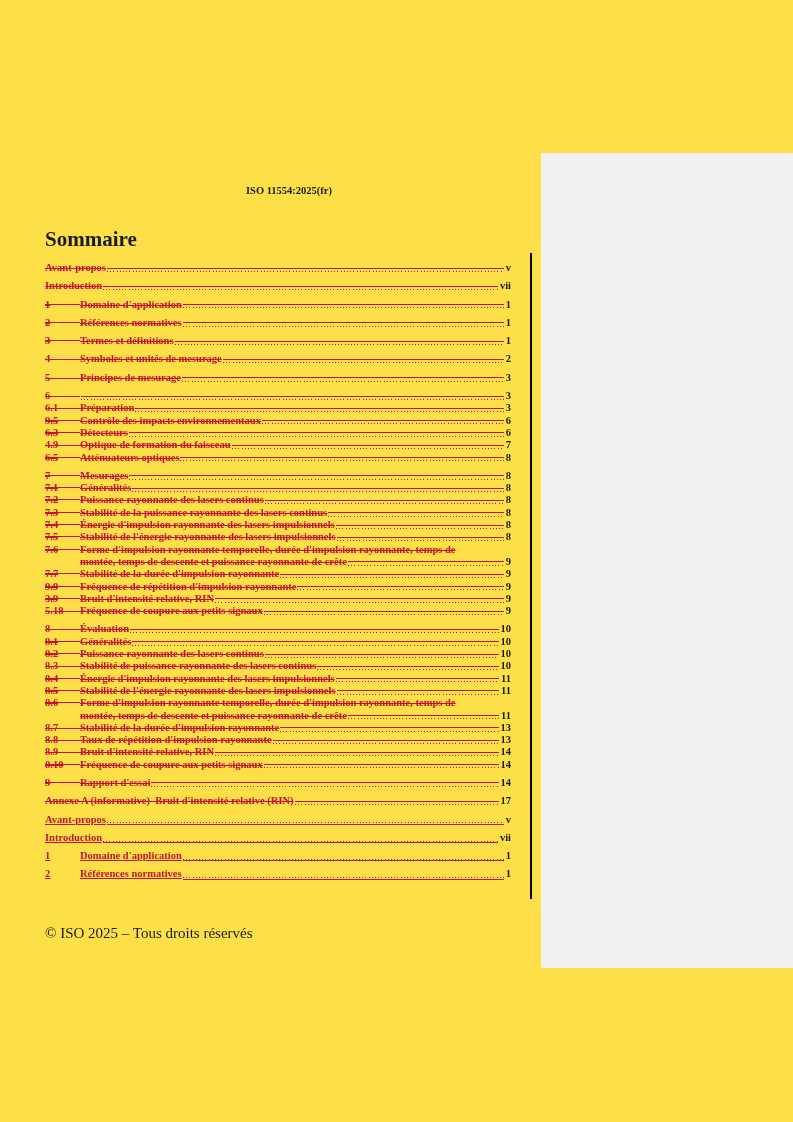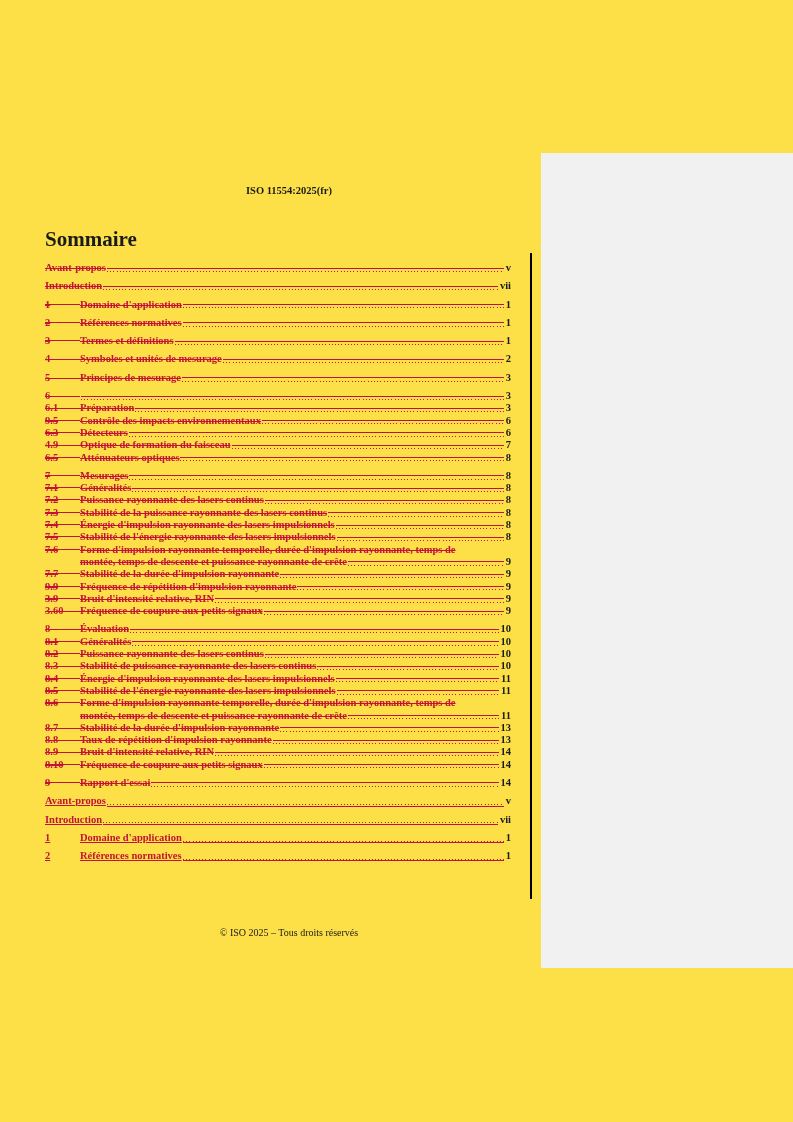--- a/index.html
+++ b/index.html
@@ -38,22 +38,22 @@
 
   
   .leader{flex:1 1 auto;min-width:6px;position:relative;align-self:stretch;margin:0 2px 0 1px;}
   .leader::before{content:"";position:absolute;left:0;right:0;bottom:2.5px;height:1px;
     background-image:repeating-linear-gradient(90deg,var(--red) 0 1px,transparent 1px 3.2px);}
   .del .leader::after{content:"";position:absolute;left:0;right:0;top:5.5px;height:1px;background:var(--red);}
   .ins .leader::after{content:"";position:absolute;left:0;right:0;bottom:1px;height:1px;background:var(--red);}
 
   .page{color:var(--ink);white-space:nowrap;}
 
-  .page-footer{position:absolute;left:45px;top:925px;width:488px;text-align:center;
-    font-size:10px;color:var(--ink);line-height:16px;}
+  .page-footer{position:absolute;left:45px;top:925px;width:488px;
+    font-size:15px;color:var(--ink);line-height:16px;}
 </style>
 </head>
 <body>
 
 <div class="canvas">
 
   <div class="side-panel"></div>
 
   <div class="change-bar"></div>
 
@@ -198,21 +198,21 @@
     <span class="leader"></span>
     <span class="page">9</span>
   </div>
       <div class="toc-row del sub">
     <span class="num">3.9</span>
     <span class="title">Bruit d'intensité relative, RIN</span>
     <span class="leader"></span>
     <span class="page">9</span>
   </div>
       <div class="toc-row del sub">
-    <span class="num">3.60</span>
+    <span class="num">5.18</span>
     <span class="title">Fréquence de coupure aux petits signaux</span>
     <span class="leader"></span>
     <span class="page">9</span>
   </div>
       <div class="toc-row del major">
     <span class="num">8</span>
     <span class="title">Évaluation</span>
     <span class="leader"></span>
     <span class="page">10</span>
   </div>
@@ -279,20 +279,26 @@
     <span class="num">8.10</span>
     <span class="title">Fréquence de coupure aux petits signaux</span>
     <span class="leader"></span>
     <span class="page">14</span>
   </div>
       <div class="toc-row del major">
     <span class="num">9</span>
     <span class="title">Rapport d'essai</span>
     <span class="leader"></span>
     <span class="page">14</span>
+  </div>
+      <div class="toc-row del major">
+
+    <span class="title">Annexe A (informative)&nbsp; Bruit d'intensité relative (RIN)</span>
+    <span class="leader"></span>
+    <span class="page">17</span>
   </div>
       <div class="toc-row ins major">
 
     <span class="title">Avant-propos</span>
     <span class="leader"></span>
     <span class="page">v</span>
   </div>
       <div class="toc-row ins major">
 
     <span class="title">Introduction</span>

